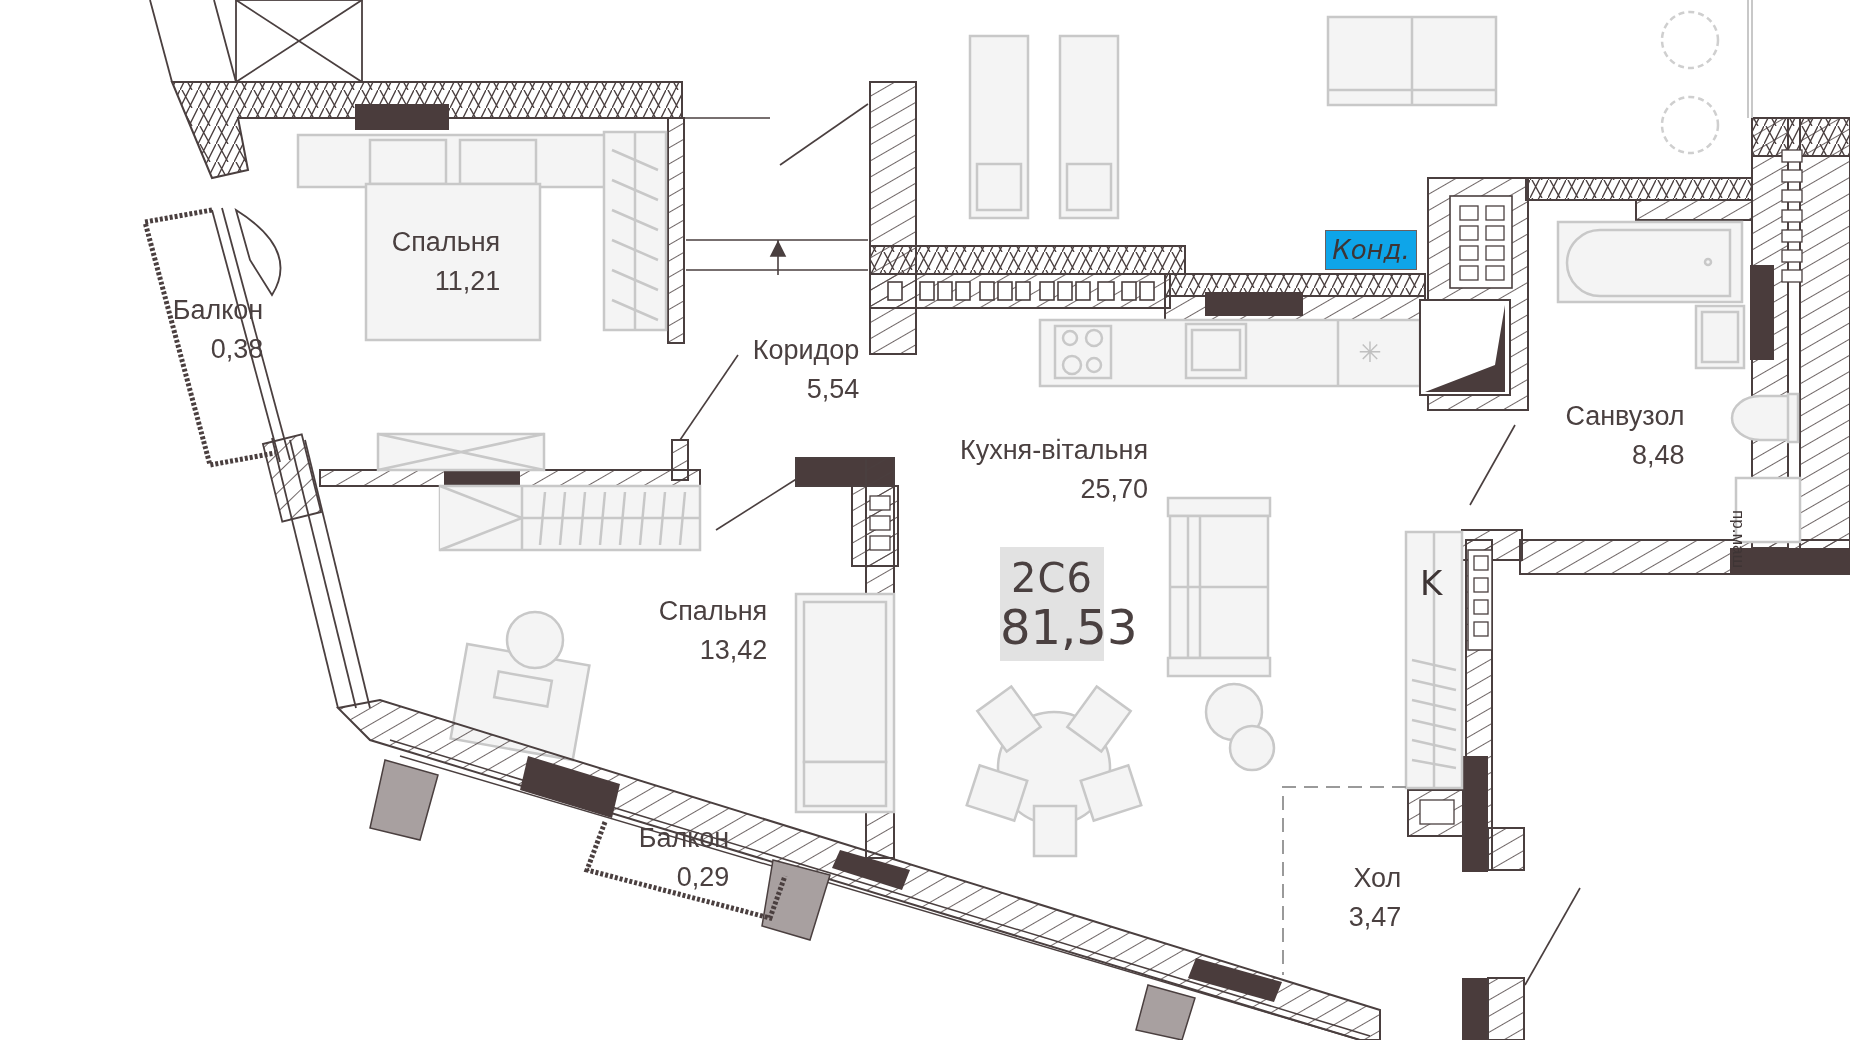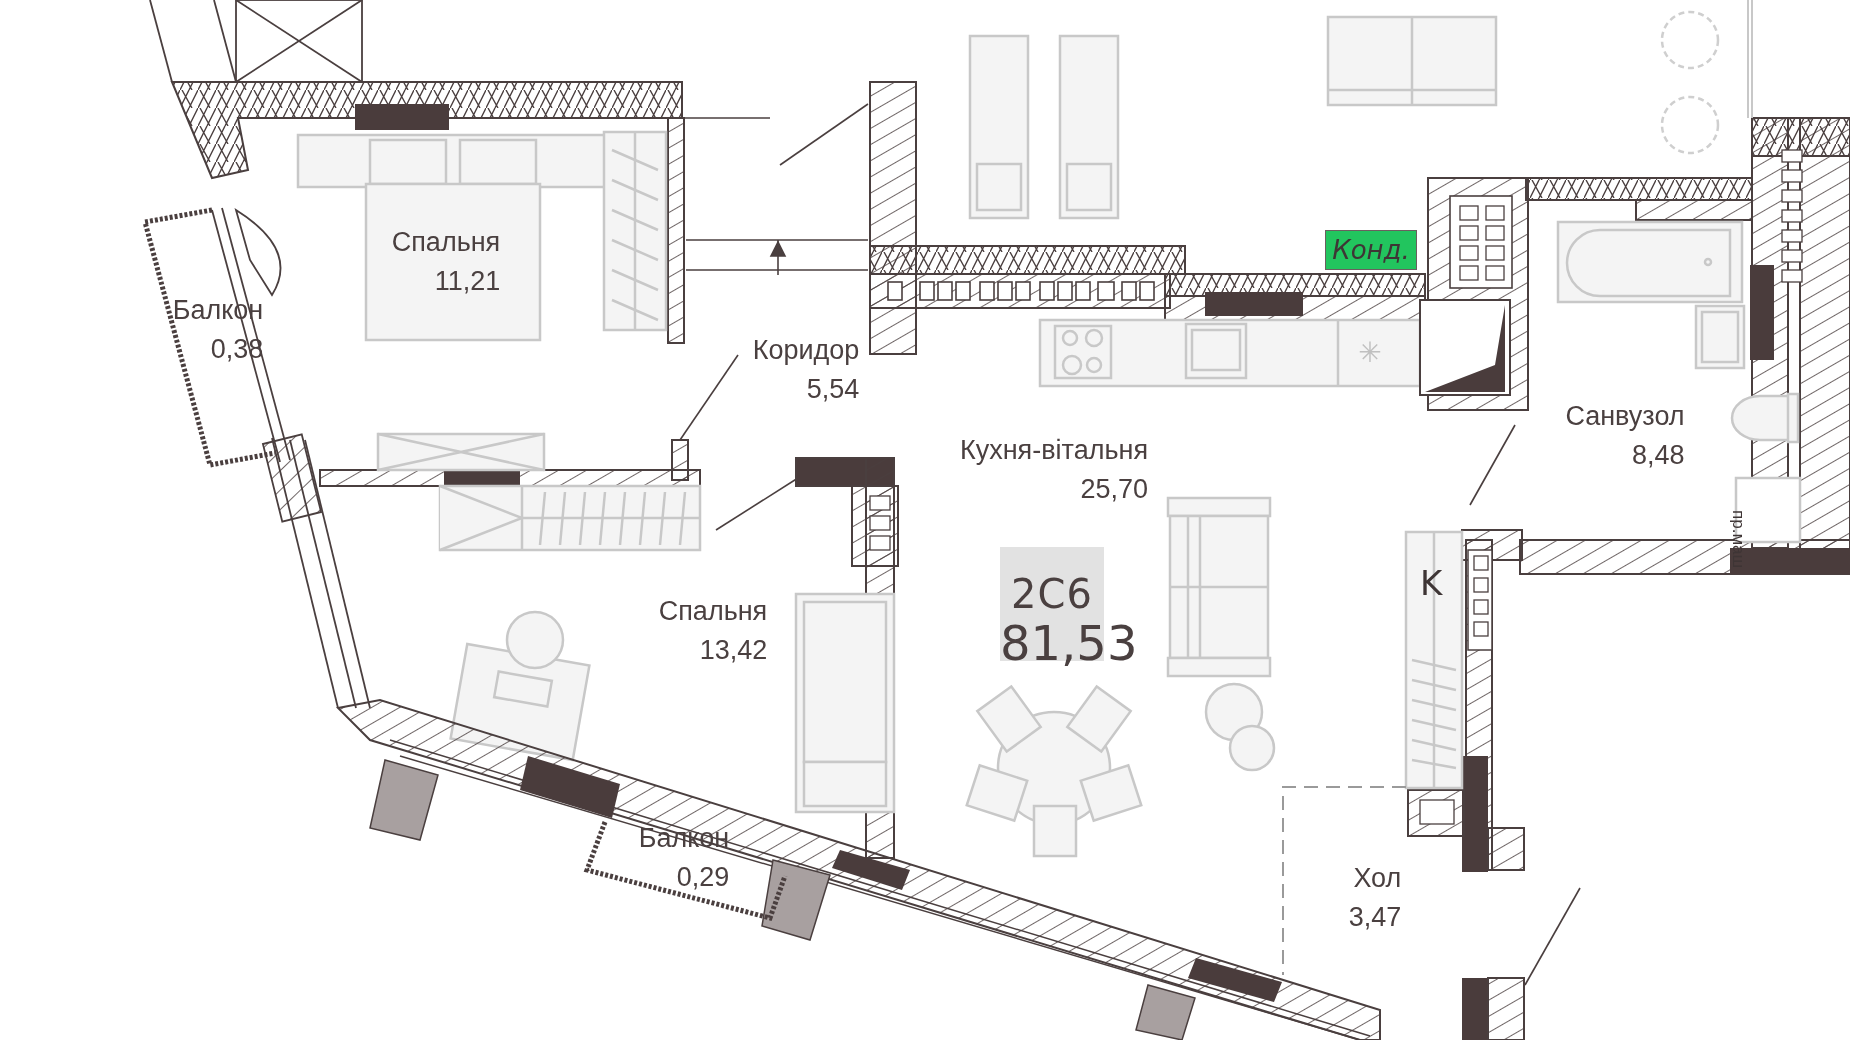--- a/index.html
+++ b/index.html
@@ -1,23 +1,23 @@
 <!DOCTYPE html>
 <html><head>
 <meta charset="utf-8">
 <style>
   html,body{margin:0;padding:0;background:#ffffff;}
   body{width:1850px;height:1040px;position:relative;overflow:hidden;font-family:"Liberation Sans",sans-serif;}
   #plan{position:absolute;left:0;top:0;width:1850px;height:1040px;}
   .lbl{position:absolute;text-align:center;color:#4a4040;font-family:"Liberation Sans",sans-serif;font-size:27px;line-height:1.45;transform:translate(-50%,-50%);white-space:nowrap;}
   .lbl span{display:block;text-align:right;}
   .badge{position:absolute;left:1000px;top:547px;width:104px;height:114px;background:#e2e2e2;color:#4a4040;font-family:"DejaVu Sans",sans-serif;text-align:center;}
-  .badge .code{font-size:40px;line-height:50px;margin-top:22px;letter-spacing:1px;}
+  .badge .code{font-size:40px;line-height:50px;margin-top:6px;letter-spacing:1px;}
   .badge .area{font-size:48px;line-height:48px;}
-  .kond{position:absolute;left:1325px;top:230px;width:90px;height:38px;border:1px solid #6b5f5f;background:#22c55e;font-style:italic;font-size:26px;color:#3e3535;text-align:center;line-height:38px;font-family:"DejaVu Sans",sans-serif;}
+  .kond{position:absolute;left:1325px;top:230px;width:90px;height:38px;border:1px solid #6b5f5f;background:#0ea5e9;font-style:italic;font-size:26px;color:#3e3535;text-align:center;line-height:38px;font-family:"DejaVu Sans",sans-serif;}
   .kletter{position:absolute;left:1420px;top:563px;font-size:34px;color:#3e3535;font-family:"DejaVu Sans",sans-serif;}
   .washlabel{position:absolute;left:1748px;top:510px;font-size:17px;color:#3e3535;transform:rotate(90deg);transform-origin:left top;white-space:nowrap;}
 </style>
 </head>
 <body>
 
 <svg id="plan" viewBox="0 0 1850 1040" xmlns="http://www.w3.org/2000/svg">
   <defs>
     <pattern id="hatch" patternUnits="userSpaceOnUse" width="14" height="14" patternTransform="rotate(60)">
       <line x1="0" y1="0" x2="0" y2="14" stroke="#4a3f3f" stroke-width="1.6"></line>

